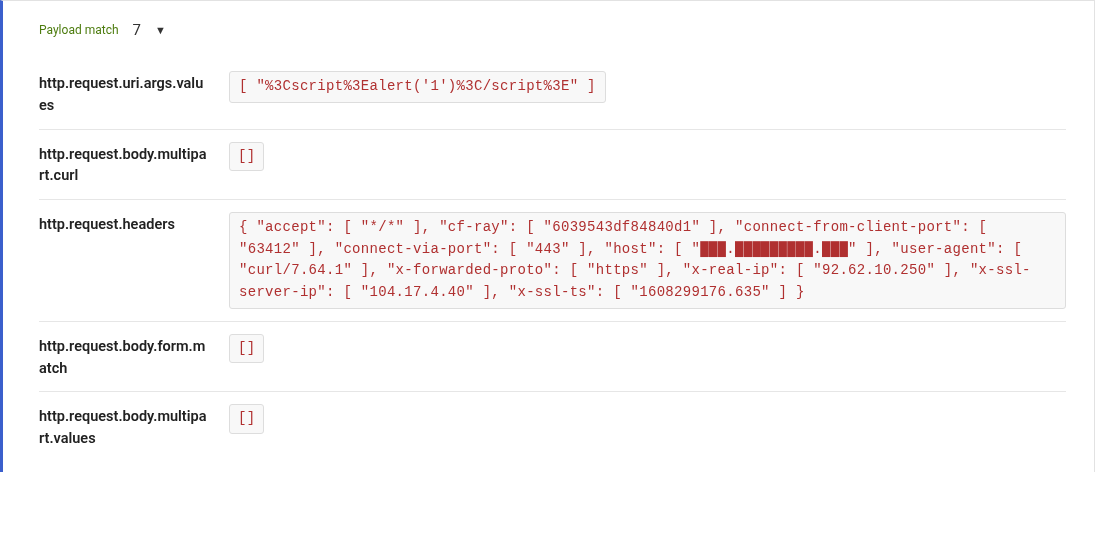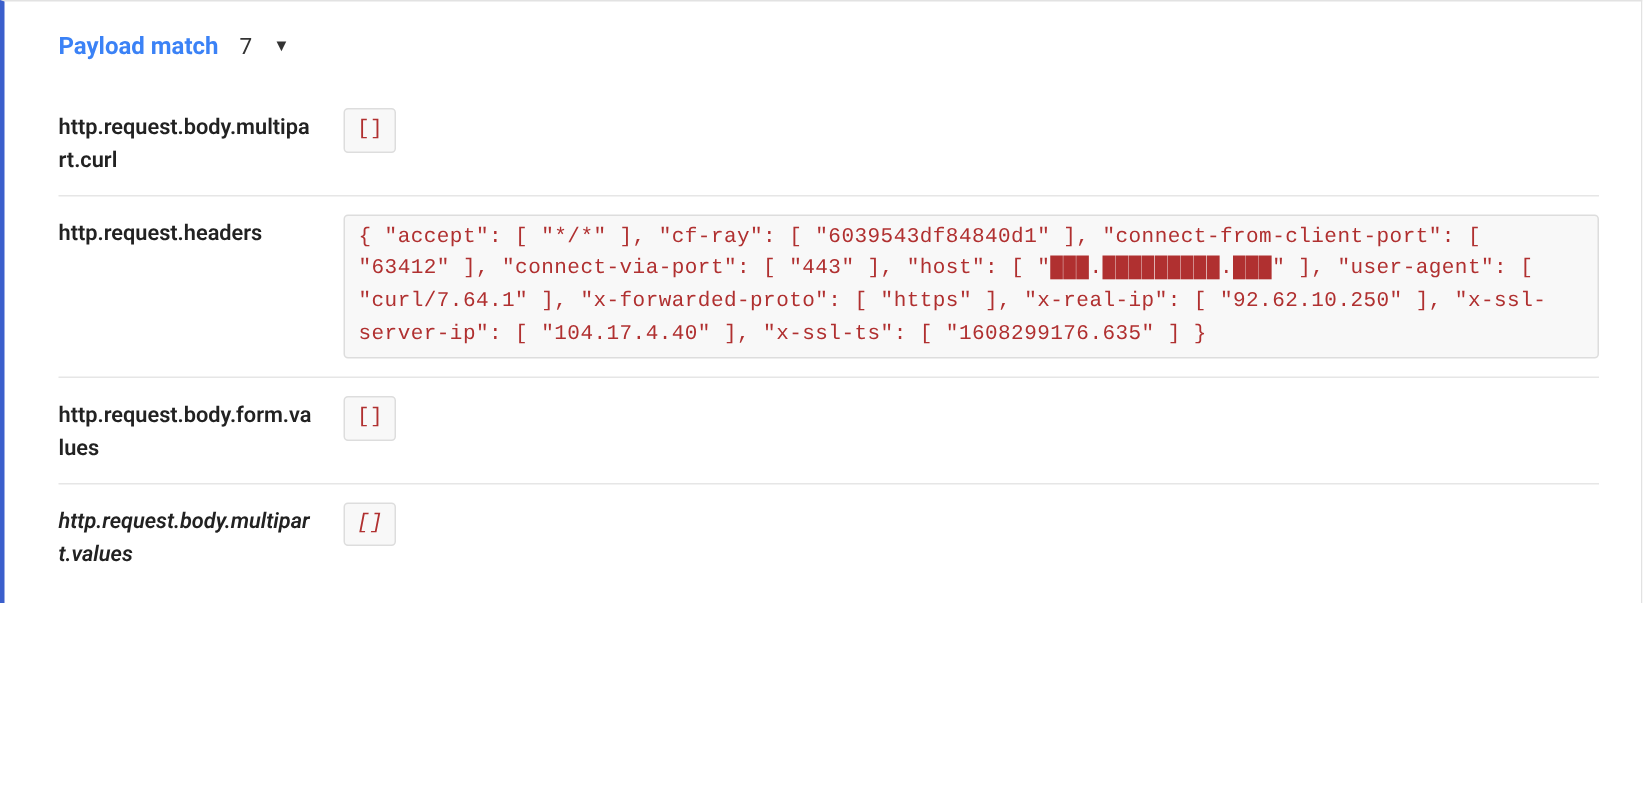--- a/index.html
+++ b/index.html
@@ -17,42 +17,42 @@
       border-right: 1px solid #e2e2e2;
       padding: 20px 28px 10px 36px;
     }
     .header-row {
       display: flex;
       align-items: center;
       gap: 14px;
       margin-bottom: 20px;
     }
     .section-title {
-      font-weight: 700;
-      font-size: 16px;
-      color: #3b82f6;
+      font-weight: 400;
+      font-size: 12px;
+      color: #4d7c0f;
     }
     .count {
       font-size: 15px;
       color: #333;
     }
     .caret-icon {
       font-size: 11px;
       color: #333;
       cursor: pointer;
       user-select: none;
     }
     .row {
       display: flex;
       align-items: flex-start;
       gap: 18px;
       padding: 12px 0 12px 0;
       border-bottom: 1px solid #e6e6e6;
     }
-    .row:last-child { border-bottom: none; font-style: italic; }
+    .row:last-child { border-bottom: none; }
     .field-label {
       width: 172px;
       min-width: 172px;
       font-weight: 600;
       font-size: 14.5px;
       color: #222;
       word-break: break-word;
       line-height: 1.5;
       padding-top: 2px;
     }
@@ -81,38 +81,44 @@
 <body>
 
 <div class="container">
 
   <div class="header-row">
     <span class="section-title">Payload match</span>
     <span class="count">7</span>
     <span class="caret-icon">▼</span>
   </div>
 
+  <div class="row">
+    <div class="field-label">http.request.uri.args.values</div>
+    <div class="field-value">
+      <span class="code-chip">[ "%3Cscript%3Ealert('1')%3C/script%3E" ]</span>
+    </div>
+  </div>
 
 
   <div class="row">
     <div class="field-label">http.request.body.multipart.curl</div>
     <div class="field-value">
       <span class="code-chip small">[]</span>
     </div>
   </div>
 
   <div class="row">
     <div class="field-label">http.request.headers</div>
     <div class="field-value">
       <span class="code-chip">{ "accept": [ "*/*" ], "cf-ray": [ "6039543df84840d1" ], "connect-from-client-port": [ "63412" ], "connect-via-port": [ "443" ], "host": [ "███.█████████.███" ], "user-agent": [ "curl/7.64.1" ], "x-forwarded-proto": [ "https" ], "x-real-ip": [ "92.62.10.250" ], "x-ssl-server-ip": [ "104.17.4.40" ], "x-ssl-ts": [ "1608299176.635" ] }</span>
     </div>
   </div>
 
   <div class="row">
-    <div class="field-label">http.request.body.form.values</div>
+    <div class="field-label">http.request.body.form.match</div>
     <div class="field-value">
       <span class="code-chip small">[]</span>
     </div>
   </div>
 
   <div class="row">
     <div class="field-label">http.request.body.multipart.values</div>
     <div class="field-value">
       <span class="code-chip small">[]</span>
     </div>

